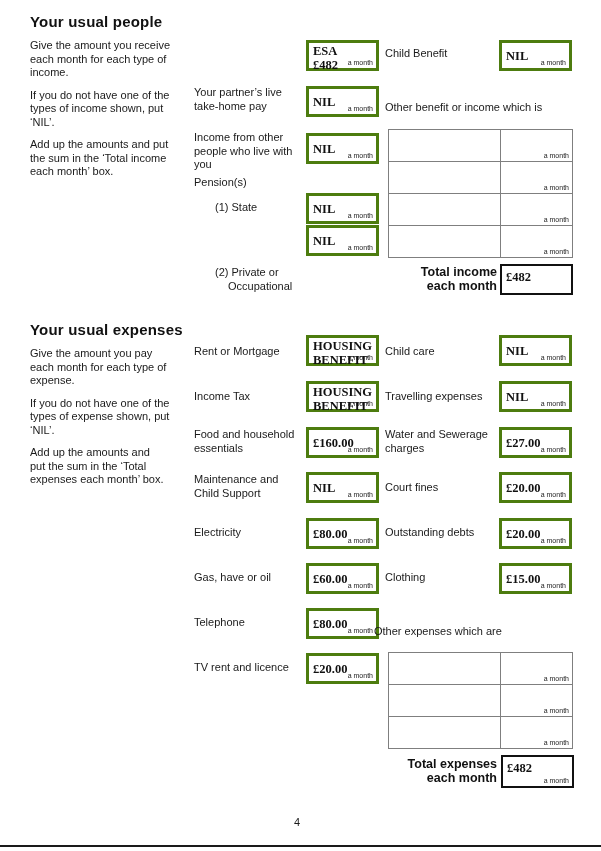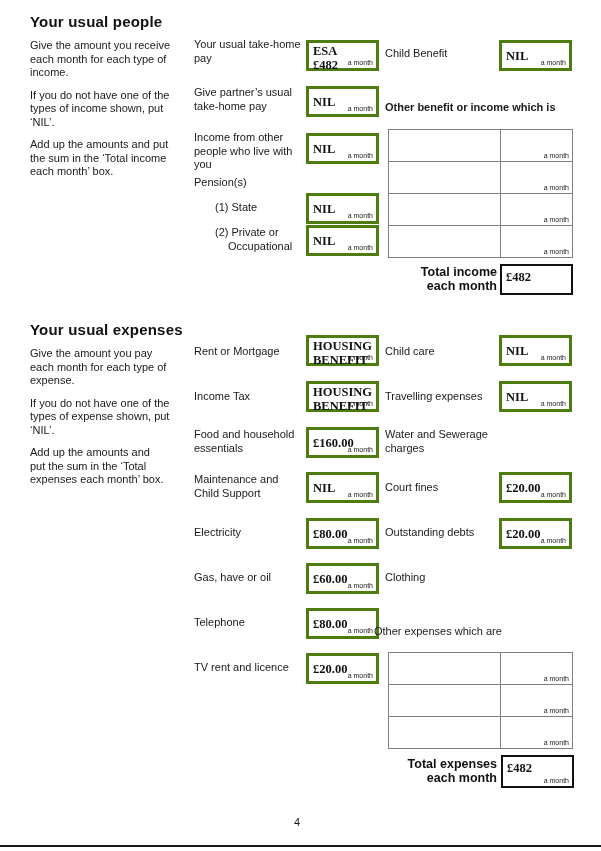--- a/index.html
+++ b/index.html
@@ -27,32 +27,32 @@
   .trow { position:relative; height:31px; border-bottom:1px solid #7f7f7f; }
   .trow:last-child { border-bottom:none; }
   .tdesc { position:absolute; left:0; top:0; bottom:0; width:111px; border-right:1px solid #7f7f7f; }
   .tamt { position:absolute; left:112px; right:0; top:0; bottom:0; }
   .totlbl {
     position:absolute; width:148px; text-align:right;
     font-size:12.5px; font-weight:bold; line-height:13.5px; white-space:pre-line; color:#111;
   }
   .totbox { position:absolute; box-sizing:border-box; border:2px solid #111; background:#fff; }
   .totbox .val { top:4px; }
-  #l-private { width:95px; padding-left:13px; text-indent:-13px; }
+  #l-private { width:95px; padding-left:13px; text-indent:-13px;margin-top:40px; }
 
   
   #t-inc { left:30px; top:13px; }
   #ins-inc { left:30px; top:39px; }
   #l-inc-take { left:194px; top:38px; }
   #b-inc-take { left:306px; top:40px; }
   #l-inc-cb { left:385px; top:47px; }
   #b-inc-cb { left:499px; top:40px; }
   #l-inc-partner { left:194px; top:86px; }
   #b-inc-partner { left:306px; top:86px; }
-  #l-inc-otherhead { left:385px; top:101px;font-weight:bold; }
+  #l-inc-otherhead { left:385px; top:101px; }
   #l-inc-others { left:194px; top:131px; width:114px; }
   #b-inc-others { left:306px; top:133px; }
   #tbl-inc { top:129px; }
   #l-pensions { left:194px; top:176px; }
   #l-state { left:215px; top:201px; }
   #b-state { left:306px; top:193px; }
   #l-private { left:215px; top:226px; }
   #b-private { left:306px; top:225px; }
   #l-tot-inc { left:349px; top:266px; }
   #b-tot-inc { left:500px; top:264px; width:73px; height:31px; }
@@ -94,35 +94,33 @@
 each month for each type of
 income.</p>
     <p>If you do not have one of the
 types of income shown, put
 ‘NIL’.</p>
     <p>Add up the amounts and put
 the sum in the ‘Total income
 each month’ box.</p>
   </div>
 
-  <div class="lbl" id="l-inc-take">Your usual take-home
-pay</div>
   <div class="box two" id="b-inc-take">
     <span class="val">ESA
 £482</span>
     <span class="amonth">a month</span>
   </div>
 
   <div class="lbl" id="l-inc-cb">Child Benefit</div>
   <div class="box" id="b-inc-cb">
     <span class="val">NIL</span>
     <span class="amonth">a month</span>
   </div>
 
-  <div class="lbl" id="l-inc-partner">Give partner’s usual
+  <div class="lbl" id="l-inc-partner">Your partner’s live
 take-home pay</div>
   <div class="box" id="b-inc-partner">
     <span class="val">NIL</span>
     <span class="amonth">a month</span>
   </div>
 
   <div class="lbl" id="l-inc-otherhead">Other benefit or income which is</div>
 
   <div class="lbl" id="l-inc-others">Income from other
 people who live with you</div>
@@ -252,34 +250,42 @@
   </div>
 
   <div class="lbl" id="l-exp-travel">Travelling expenses</div>
   <div class="box" id="b-exp-travel">
     <span class="val">NIL</span>
     <span class="amonth">a month</span>
   </div>
 
   <div class="lbl" id="l-exp-water">Water and Sewerage
 charges</div>
+  <div class="box" id="b-exp-water">
+    <span class="val">£27.00</span>
+    <span class="amonth">a month</span>
+  </div>
 
   <div class="lbl" id="l-exp-court">Court fines</div>
   <div class="box" id="b-exp-court">
     <span class="val">£20.00</span>
     <span class="amonth">a month</span>
   </div>
 
   <div class="lbl" id="l-exp-debts">Outstanding debts</div>
   <div class="box" id="b-exp-debts">
     <span class="val">£20.00</span>
     <span class="amonth">a month</span>
   </div>
 
   <div class="lbl" id="l-exp-cloth">Clothing</div>
+  <div class="box" id="b-exp-cloth">
+    <span class="val">£15.00</span>
+    <span class="amonth">a month</span>
+  </div>
 
   <div class="lbl" id="l-exp-otherhead">Other expenses which are</div>
 
   <div class="tbl" id="tbl-exp">
     <div class="trow">
       <div class="tdesc"></div>
       <div class="tamt">
           <span class="amonth">a month</span>
         </div>
     </div>

